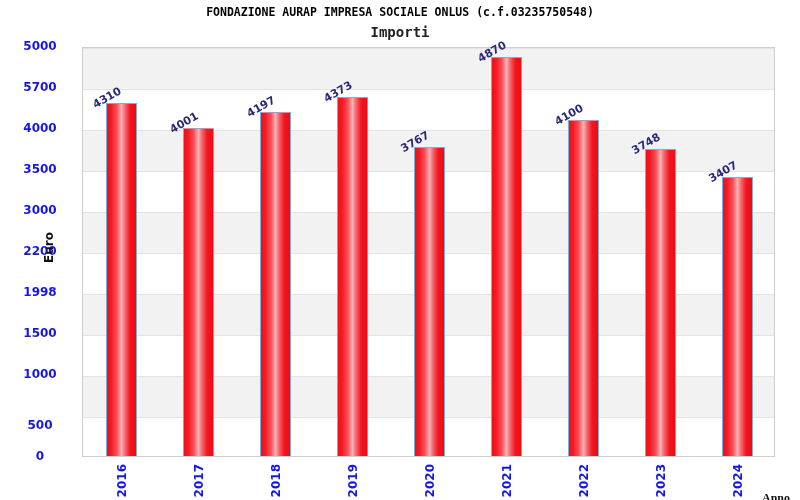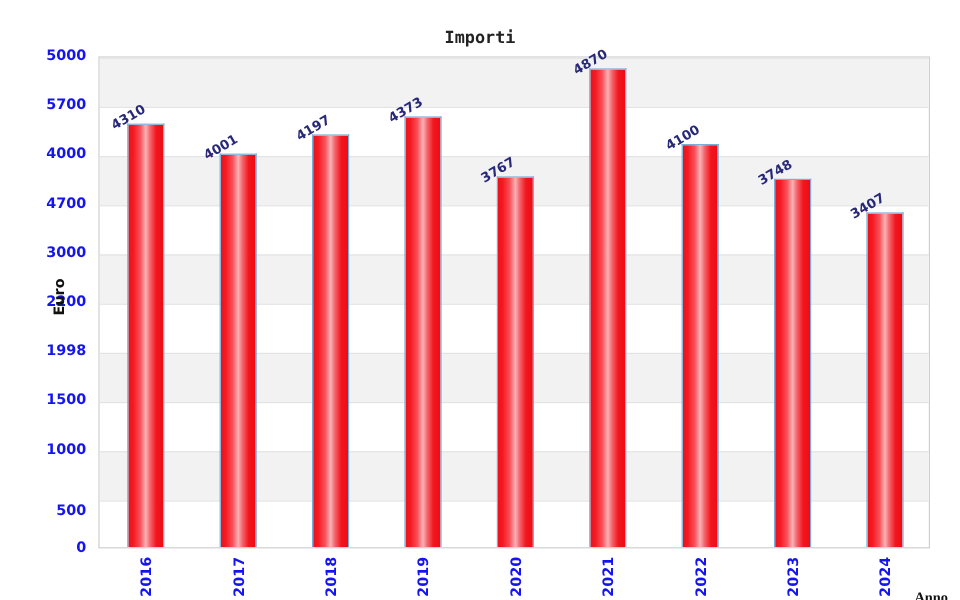--- a/index.html
+++ b/index.html
@@ -87,21 +87,21 @@
     transform: rotate(-30deg);
     transform-origin: left bottom;
     white-space: nowrap;
   }
 
   
   .ytick {
     position: absolute;
     right: 728px;          
     width: 64px;
-    text-align: right;
+    text-align: center;
     font-family: "DejaVu Sans", sans-serif;
     font-size: 12px;
     font-weight: bold;
     color: #1414ee;
     white-space: nowrap;
   }
   .xtick {
     position: absolute;
     top: 464px;
     font-family: "DejaVu Sans", sans-serif;
@@ -134,20 +134,21 @@
     font-weight: bold;
     color: #111111;
     white-space: nowrap;
   }
 </style>
 </head>
 <body>
 
 <div id="chart-root">
 
+  <div class="chart-title">FONDAZIONE AURAP IMPRESA SOCIALE ONLUS (c.f.03235750548)</div>
 
   <div class="chart-subtitle">Importi</div>
 
   <div id="plot-area">
     <div id="bands-layer">
         <div class="band" style="top: 0px; height: 41px;"></div>
         <div class="band" style="top: 82px; height: 41px;"></div>
         <div class="band" style="top: 164px; height: 41px;"></div>
         <div class="band" style="top: 246px; height: 41px;"></div>
         <div class="band" style="top: 328px; height: 41px;"></div>
@@ -178,21 +179,21 @@
   </div>
 
   <div id="ytick-layer">
       <div class="ytick" style="top: 449px;">0</div>
       <div class="ytick" style="top: 418px;">500</div>
       <div class="ytick" style="top: 367px;">1000</div>
       <div class="ytick" style="top: 326px;">1500</div>
       <div class="ytick" style="top: 285px;">1998</div>
       <div class="ytick" style="top: 244px;">2200</div>
       <div class="ytick" style="top: 203px;">3000</div>
-      <div class="ytick" style="top: 162px;">4700</div>
+      <div class="ytick" style="top: 162px;">3500</div>
       <div class="ytick" style="top: 121px;">4000</div>
       <div class="ytick" style="top: 80px;">5700</div>
       <div class="ytick" style="top: 39px;">5000</div>
     </div>
   <div id="xtick-layer">
       <div class="xtick" style="left: 114.5px;">2016</div>
       <div class="xtick" style="left: 191.5px;">2017</div>
       <div class="xtick" style="left: 268.5px;">2018</div>
       <div class="xtick" style="left: 345.5px;">2019</div>
       <div class="xtick" style="left: 422.5px;">2020</div>

